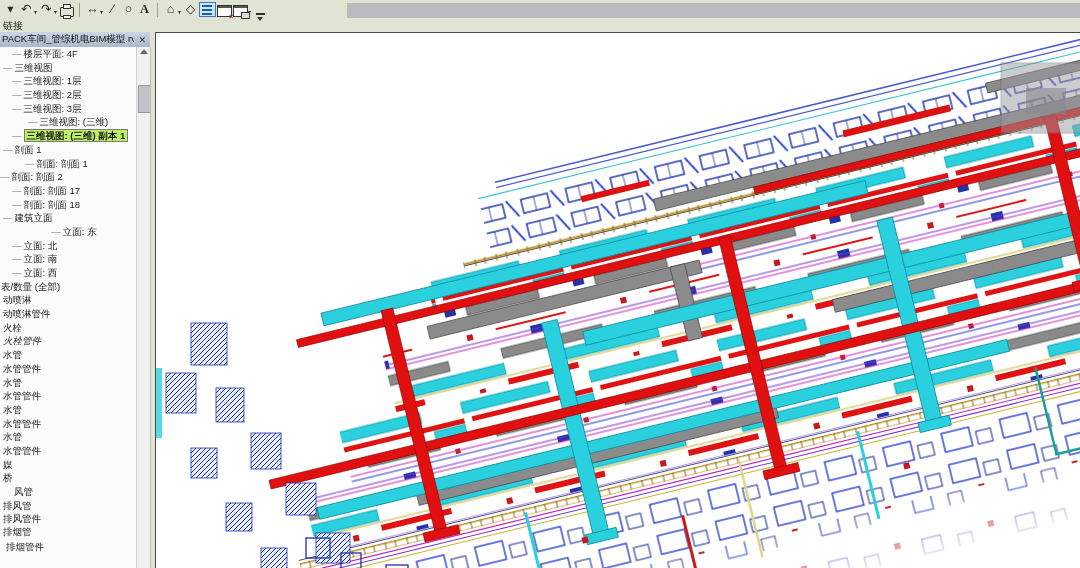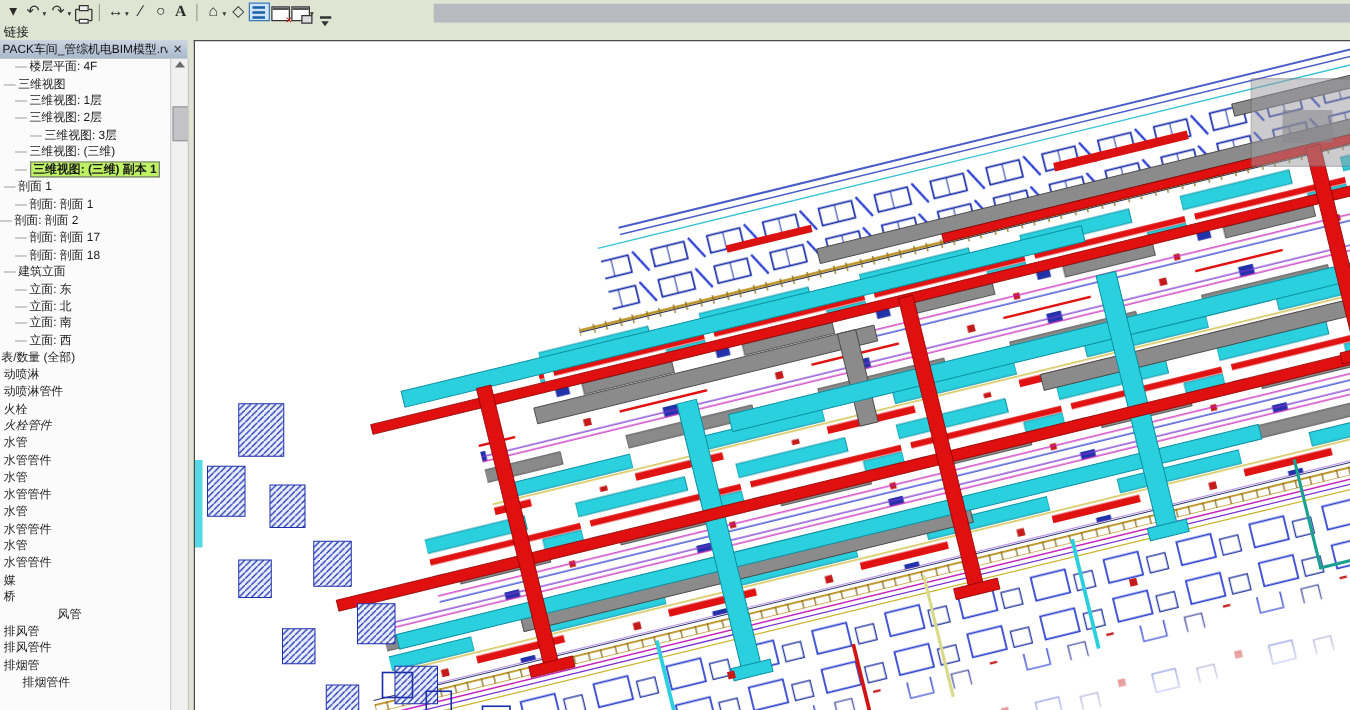--- a/index.html
+++ b/index.html
@@ -118,53 +118,53 @@
     <span class="t">PACK车间_管综机电BIM模型.rvt</span>
     <span class="x">✕</span>
   </div>
 
   <div class="panel">
     <div class="tree" id="tree">
         <div class="row" style="padding-left: 12px;"><span class="dash">—</span><span>楼层平面: 4F</span></div>
         <div class="row" style="padding-left: 3px;"><span class="dash">—</span><span>三维视图</span></div>
         <div class="row" style="padding-left: 12px;"><span class="dash">—</span><span>三维视图: 1层</span></div>
         <div class="row" style="padding-left: 12px;"><span class="dash">—</span><span>三维视图: 2层</span></div>
-        <div class="row" style="padding-left: 24px;"><span class="dash">—</span><span>三维视图: 3层</span></div>
-        <div class="row" style="padding-left: 12px;"><span class="dash">—</span><span>三维视图: (三维)</span></div>
+        <div class="row" style="padding-left: 12px;"><span class="dash">—</span><span>三维视图: 3层</span></div>
+        <div class="row" style="padding-left: 28px;"><span class="dash">—</span><span>三维视图: (三维)</span></div>
         <div class="row" style="padding-left: 12px;"><span class="dash">—</span><span class="sel">三维视图: (三维) 副本 1</span></div>
         <div class="row" style="padding-left: 3px;"><span class="dash">—</span><span>剖面 1</span></div>
-        <div class="row" style="padding-left: 12px;"><span class="dash">—</span><span>剖面: 剖面 1</span></div>
+        <div class="row" style="padding-left: 25px;"><span class="dash">—</span><span>剖面: 剖面 1</span></div>
         <div class="row" style=""><span class="dash">—</span><span>剖面: 剖面 2</span></div>
         <div class="row" style="padding-left: 12px;"><span class="dash">—</span><span>剖面: 剖面 17</span></div>
         <div class="row" style="padding-left: 12px;"><span class="dash">—</span><span>剖面: 剖面 18</span></div>
         <div class="row" style="padding-left: 3px;"><span class="dash">—</span><span>建筑立面</span></div>
-        <div class="row" style="padding-left: 12px;"><span class="dash">—</span><span>立面: 东</span></div>
+        <div class="row" style="padding-left: 12px; text-align: center;"><span class="dash">—</span><span>立面: 东</span></div>
         <div class="row" style="padding-left: 12px;"><span class="dash">—</span><span>立面: 北</span></div>
         <div class="row" style="padding-left: 12px;"><span class="dash">—</span><span>立面: 南</span></div>
         <div class="row" style="padding-left: 12px;"><span class="dash">—</span><span>立面: 西</span></div>
         <div class="row" style="padding-left: 1px;"><span>表/数量 (全部)</span></div>
         <div class="row" style="padding-left: 3px;"><span>动喷淋</span></div>
         <div class="row" style="padding-left: 3px;"><span>动喷淋管件</span></div>
         <div class="row" style="padding-left: 3px;"><span>火栓</span></div>
         <div class="row" style="padding-left: 3px; font-style: italic;"><span>火栓管件</span></div>
         <div class="row" style="padding-left: 3px;"><span>水管</span></div>
         <div class="row" style="padding-left: 3px;"><span>水管管件</span></div>
         <div class="row" style="padding-left: 3px;"><span>水管</span></div>
         <div class="row" style="padding-left: 3px;"><span>水管管件</span></div>
         <div class="row" style="padding-left: 3px;"><span>水管</span></div>
         <div class="row" style="padding-left: 3px;"><span>水管管件</span></div>
         <div class="row" style="padding-left: 3px;"><span>水管</span></div>
         <div class="row" style="padding-left: 3px;"><span>水管管件</span></div>
         <div class="row" style="padding-left: 3px;"><span>媒</span></div>
         <div class="row" style="padding-left: 3px;"><span>桥</span></div>
-        <div class="row" style="padding-left: 14px; margin-left: 32px;"><span>风管</span></div>
+        <div class="row" style="padding-left: 14px;"><span>风管</span></div>
         <div class="row" style="padding-left: 3px;"><span>排风管</span></div>
         <div class="row" style="padding-left: 3px;"><span>排风管件</span></div>
         <div class="row" style="padding-left: 3px; font-family: Liberation Mono, monospace;"><span>排烟管</span></div>
-        <div class="row" style="padding-left: 18px;"><span>排烟管件</span></div>
+        <div class="row" style="padding-left: 6px;"><span>排烟管件</span></div>
       </div>
     <div class="sbar">
       <div class="up"></div>
       <div class="thumb"></div>
     </div>
   </div>
 
   <div class="viewport">
     <svg width="924" height="535" viewBox="0 0 924 535">
       <defs>

